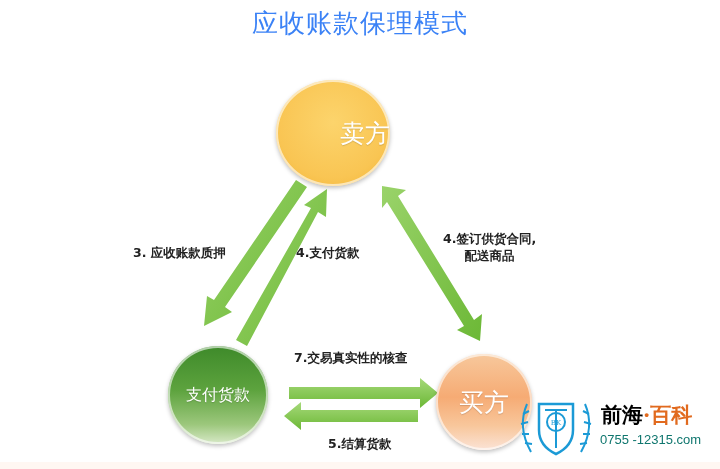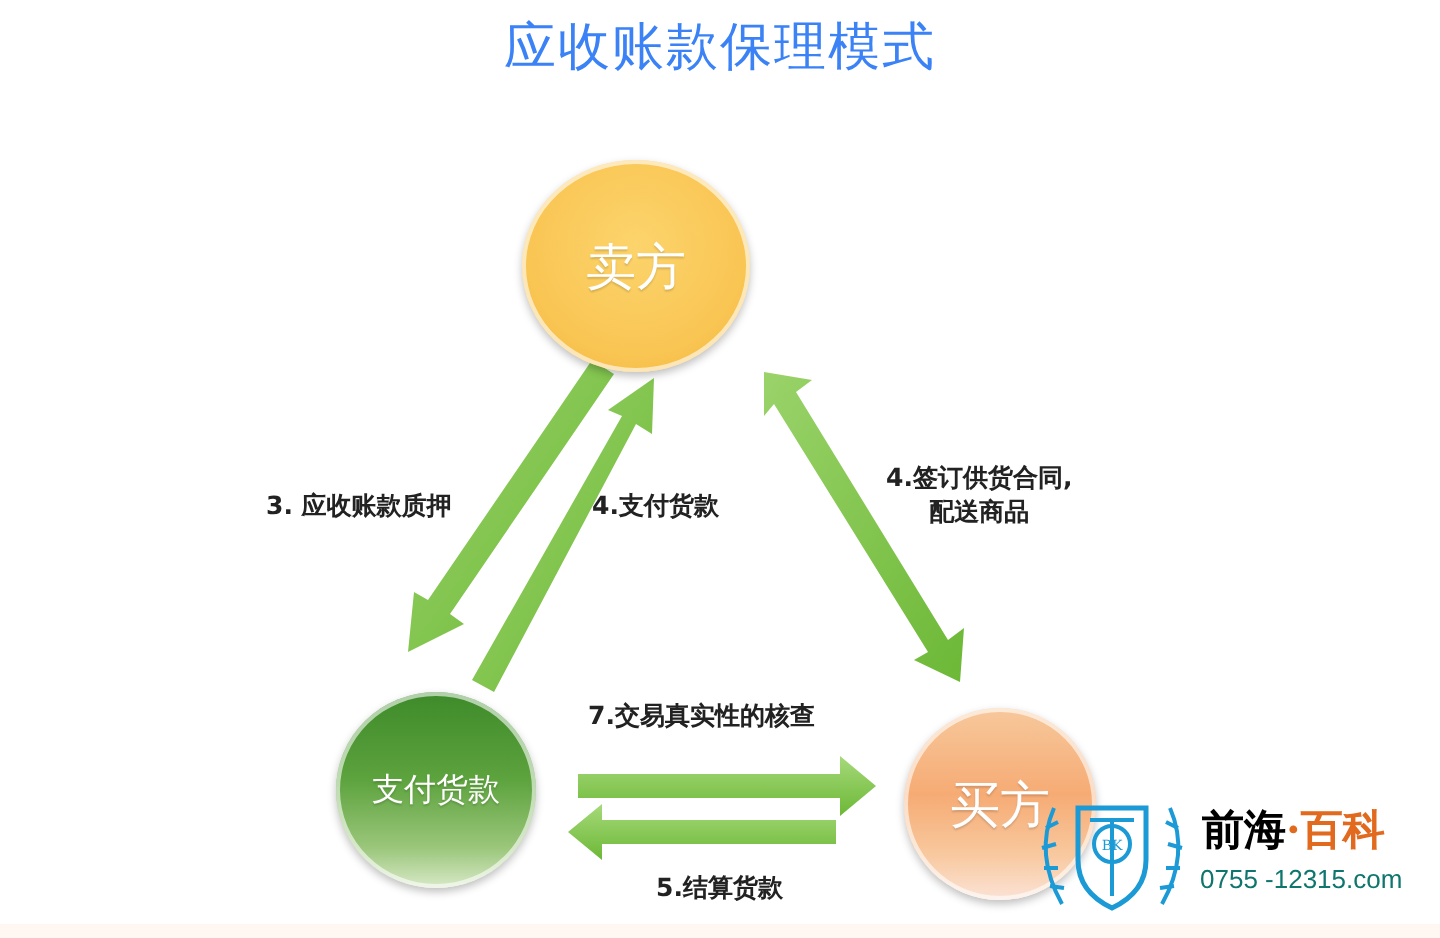--- a/index.html
+++ b/index.html
@@ -13,31 +13,32 @@
       font-size: 26px; color: #3b82f6; letter-spacing: 1px;
     }
     .node {
       position: absolute; border-radius: 50%;
       display: flex; align-items: center; justify-content: center;
       color: #ffffff;
       box-shadow: 0 2px 4px rgba(0,0,0,0.25), inset 0 0 0 2px rgba(255,255,255,0.6);
     }
     .node span { text-shadow: 0 1px 1px rgba(0,0,0,0.15); }
     .seller {
-      left: 261px; top: 80px; width: 114px; height: 106px;
+      left: 276px; top: 80px; width: 114px; height: 106px;
       background: radial-gradient(circle at 50% 40%, #fcd46c 0%, #f9c553 65%, #f2b233 100%);
       font-size: 25px;
+      justify-content: flex-end;
     }
     .factor {
       left: 168px; top: 346px; width: 100px; height: 98px;
       background: linear-gradient(180deg, #3e8a2a 0%, #5da33e 45%, #9cc77c 80%, #d8e9c8 100%);
       font-size: 16px;
     }
     .buyer {
-      left: 452px; top: 354px; width: 96px; height: 96px;
+      left: 436px; top: 354px; width: 96px; height: 96px;
       background: linear-gradient(180deg, #f7c89c 0%, #f6ab74 45%, #f8c79c 75%, #fbe3d6 100%);
       font-size: 25px;
     }
     .label {
       position: absolute; font-size: 12.5px; font-weight: bold; color: #222;
       white-space: nowrap;
     }
     .label.two-line { text-align: center; line-height: 17px; }
     svg.arrows { position: absolute; left: 0; top: 0; }
     .bottom-strip {

